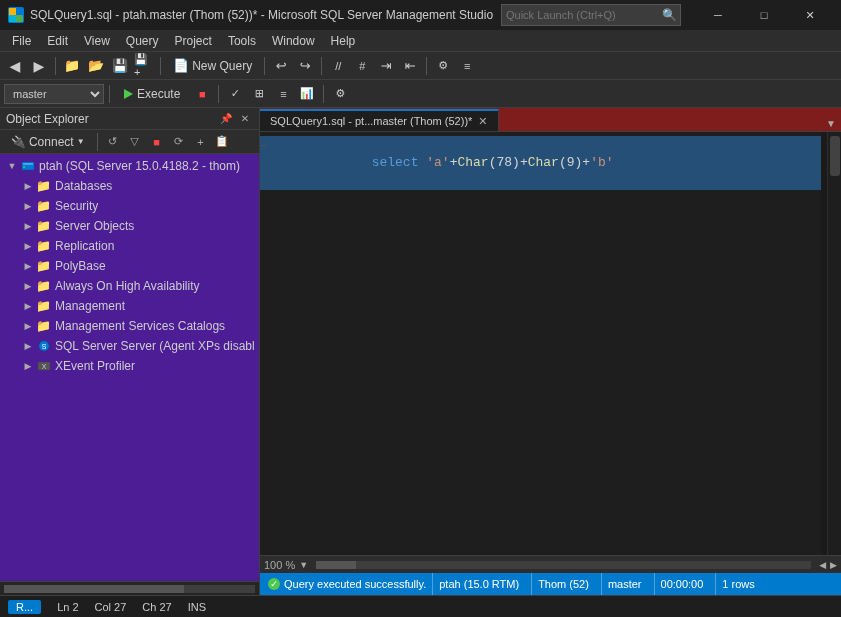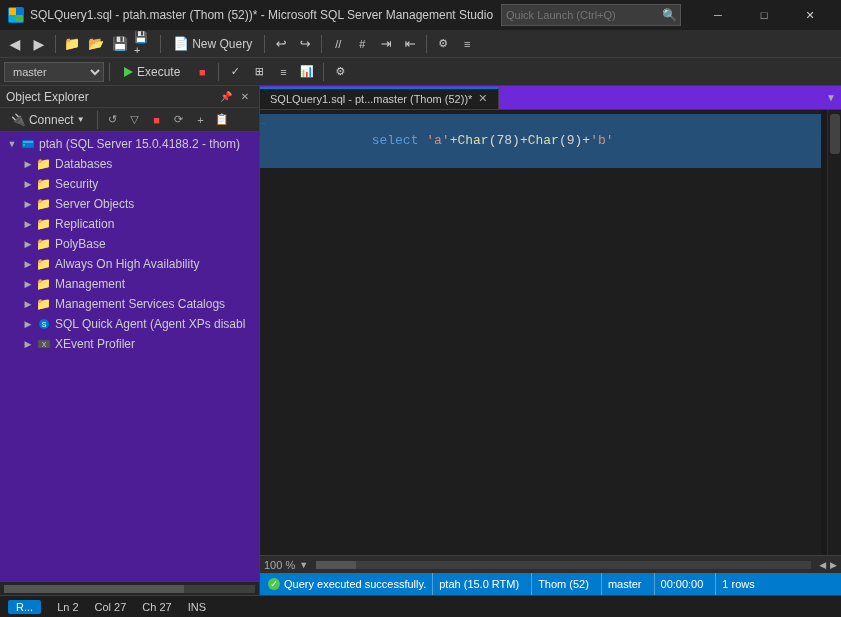--- a/index.html
+++ b/index.html
@@ -187,23 +187,23 @@
     
     .query-area {
       flex: 1;
       display: flex;
       flex-direction: column;
       background: #1e1e1e;
       overflow: hidden;
     }
     .query-tabs {
       height: 24px;
-      background: #6d28d9;
-      display: flex;
-      align-items: center;
+      background: #7f1d1d;
+      display: flex;
+      align-items: flex-end;
       border-bottom: 1px solid #3e3e3e;
     }
     .query-tab {
       height: 22px;
       padding: 0 10px;
       display: flex;
       align-items: center;
       gap: 6px;
       background: #1e1e1e;
       border-top: 2px solid #007acc;
@@ -315,20 +315,30 @@
       <input class="search-input" style="width: 180px; height: 22px; background: rgb(60, 60, 60); border: 1px solid rgb(85, 85, 85); color: rgb(204, 204, 204); padding: 0px 24px 0px 4px; font-size: 11px;" placeholder="Quick Launch (Ctrl+Q)">
       <span style="position:absolute;right:4px;color:#aaa;font-size:12px;">🔍</span>
     </div>
     <div class="title-bar-controls">
       <div class="title-btn">─</div>
       <div class="title-btn">□</div>
       <div class="title-btn close">✕</div>
     </div>
   </div>
 
+  <div class="menu-bar">
+    <div class="menu-item">File</div>
+    <div class="menu-item">Edit</div>
+    <div class="menu-item">View</div>
+    <div class="menu-item">Query</div>
+    <div class="menu-item">Project</div>
+    <div class="menu-item">Tools</div>
+    <div class="menu-item">Window</div>
+    <div class="menu-item">Help</div>
+  </div>
 
   <div class="toolbar">
     <div class="toolbar-btn" style="font-size:14px;">◀</div>
     <div class="toolbar-btn" style="font-size:14px;">▶</div>
     <div class="toolbar-separator"></div>
     <div class="toolbar-btn" style="font-size:13px;">📁</div>
     <div class="toolbar-btn" style="font-size:13px;">📂</div>
     <div class="toolbar-btn" style="font-size:13px;">💾</div>
     <div class="toolbar-btn" style="font-size:11px;">💾+</div>
     <div class="toolbar-separator"></div>
@@ -455,21 +465,21 @@
         </div>
 
         <div class="tree-item tree-indent-1">
           <div class="expand-icon">▶</div>
           <div class="folder-icon">
             <svg width="14" height="14" viewBox="0 0 14 14">
               <circle cx="7" cy="7" r="5" fill="#0078d7" stroke="#005a9e" stroke-width="0.5"></circle>
               <text x="7" y="10" text-anchor="middle" font-size="7" fill="white">S</text>
             </svg>
           </div>
-          <span class="tree-label">SQL Quick Agent (Agent XPs disabl</span>
+          <span class="tree-label">SQL Server Server (Agent XPs disabl</span>
         </div>
 
         <div class="tree-item tree-indent-1">
           <div class="expand-icon">▶</div>
           <div class="folder-icon">
             <svg width="14" height="14" viewBox="0 0 14 14">
               <rect x="1" y="3" width="12" height="8" rx="1" fill="#555" stroke="#444" stroke-width="0.5"></rect>
               <text x="7" y="10" text-anchor="middle" font-size="7" fill="#ccc">X</text>
             </svg>
           </div>

